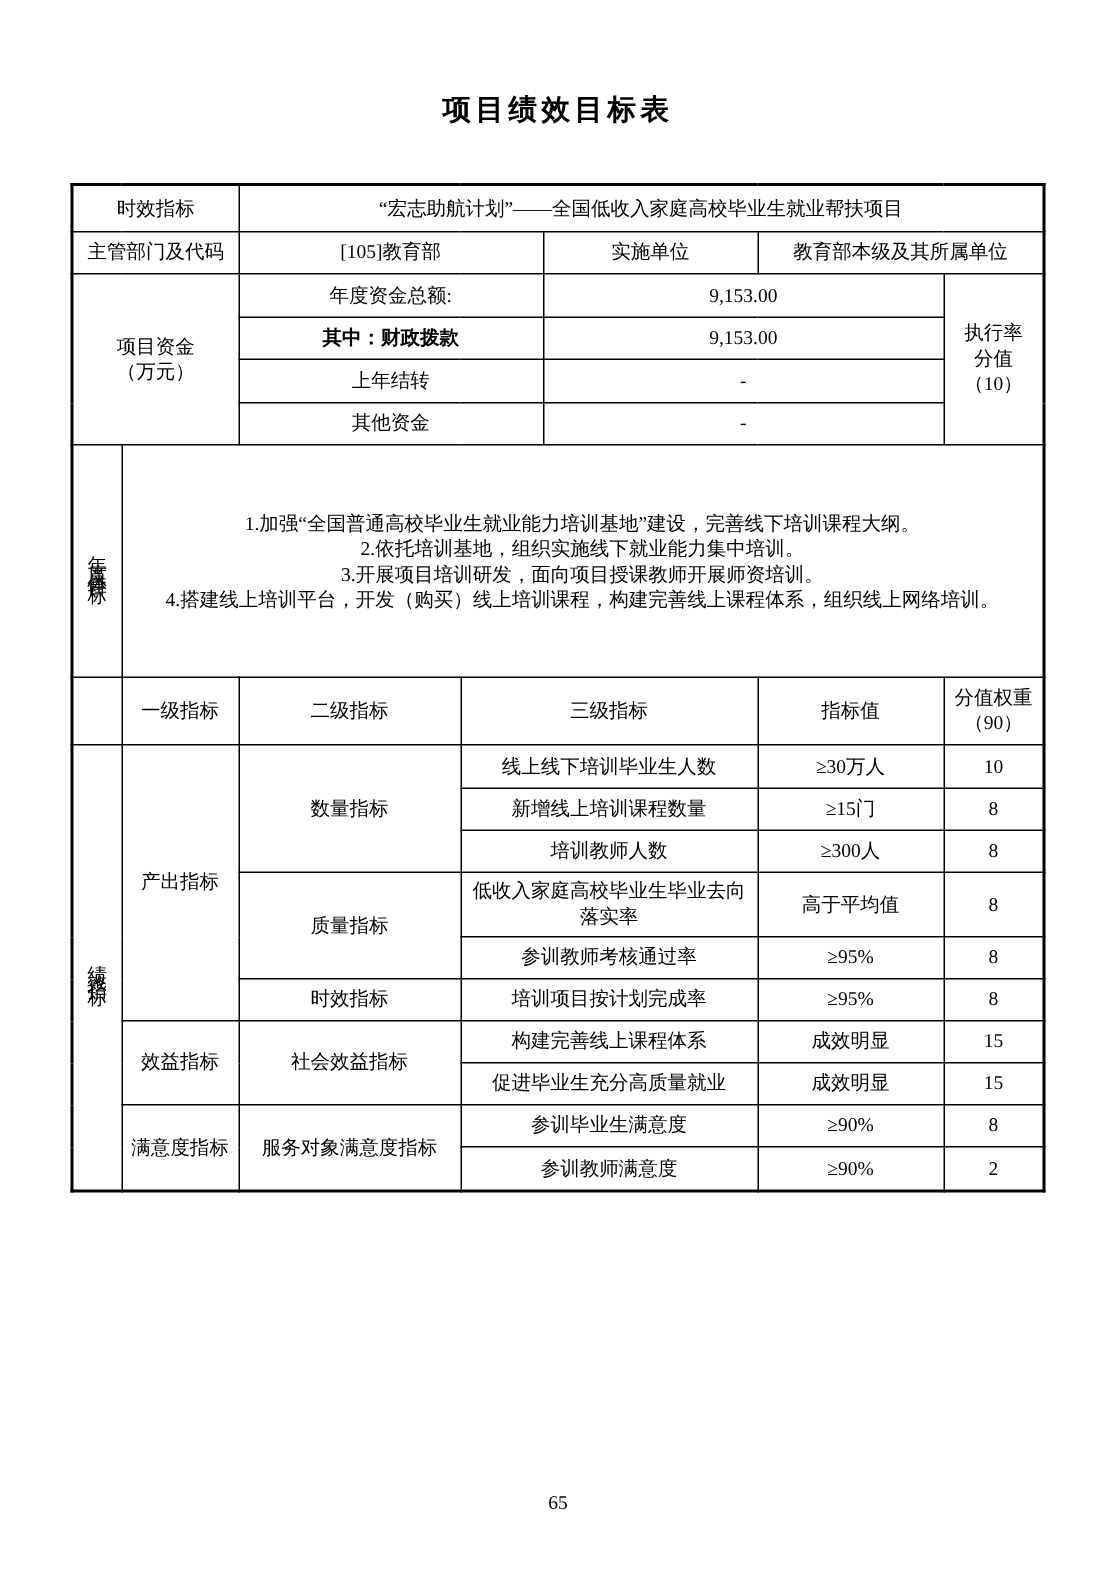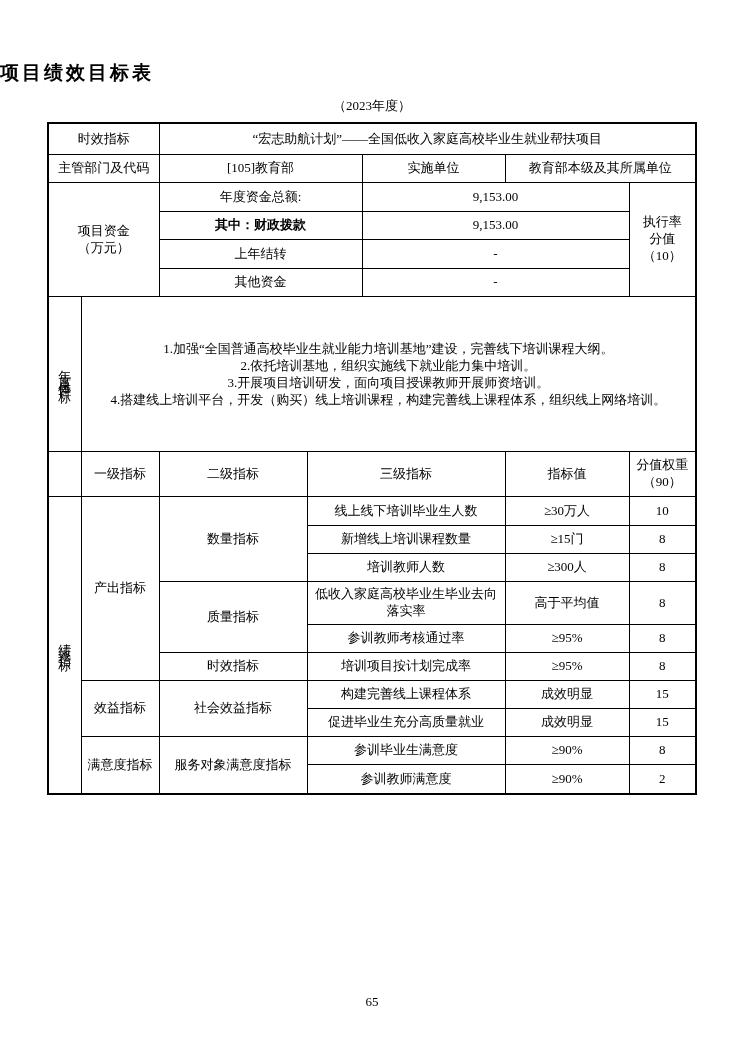--- a/index.html
+++ b/index.html
@@ -4,21 +4,21 @@
 <style>
   html,body { margin:0; padding:0; background:#e8e8e8; }
   .page {
     position:relative; width:744px; height:1052px; margin:0 auto;
     background:#ffffff; color:#000;
     font-family:"Liberation Serif","DejaVu Serif",serif;
     font-size:13px; overflow:hidden;
   }
   .title {
     position:absolute; top:60px; left:0; width:100%;
-    font-size:19px; font-weight:bold;
+    text-align:center; font-size:19px; font-weight:bold;
     letter-spacing:3px; margin:0;
   }
   .subtitle {
     position:absolute; top:97px; left:0; width:100%;
     text-align:center; font-size:13px;
   }
   table.main {
     position:absolute; left:47px; top:122px;
     width:648px; border-collapse:collapse; table-layout:fixed;
     border:2px solid #000;
@@ -48,21 +48,20 @@
     position:absolute; top:994px; left:0; width:100%;
     text-align:center; font-size:13px;
   }
 </style>
 </head>
 <body>
 
 <div class="page">
 
   <h1 class="title">项目绩效目标表</h1>
-  <div class="subtitle">（2023年度）</div>
 
   <table class="main">
     <colgroup>
       <col style="width:33px">
         <col style="width:78px">
         <col style="width:148px">
       <col style="width:55px">
         <col style="width:143px">
         <col style="width:124px">
       <col style="width:67px">

